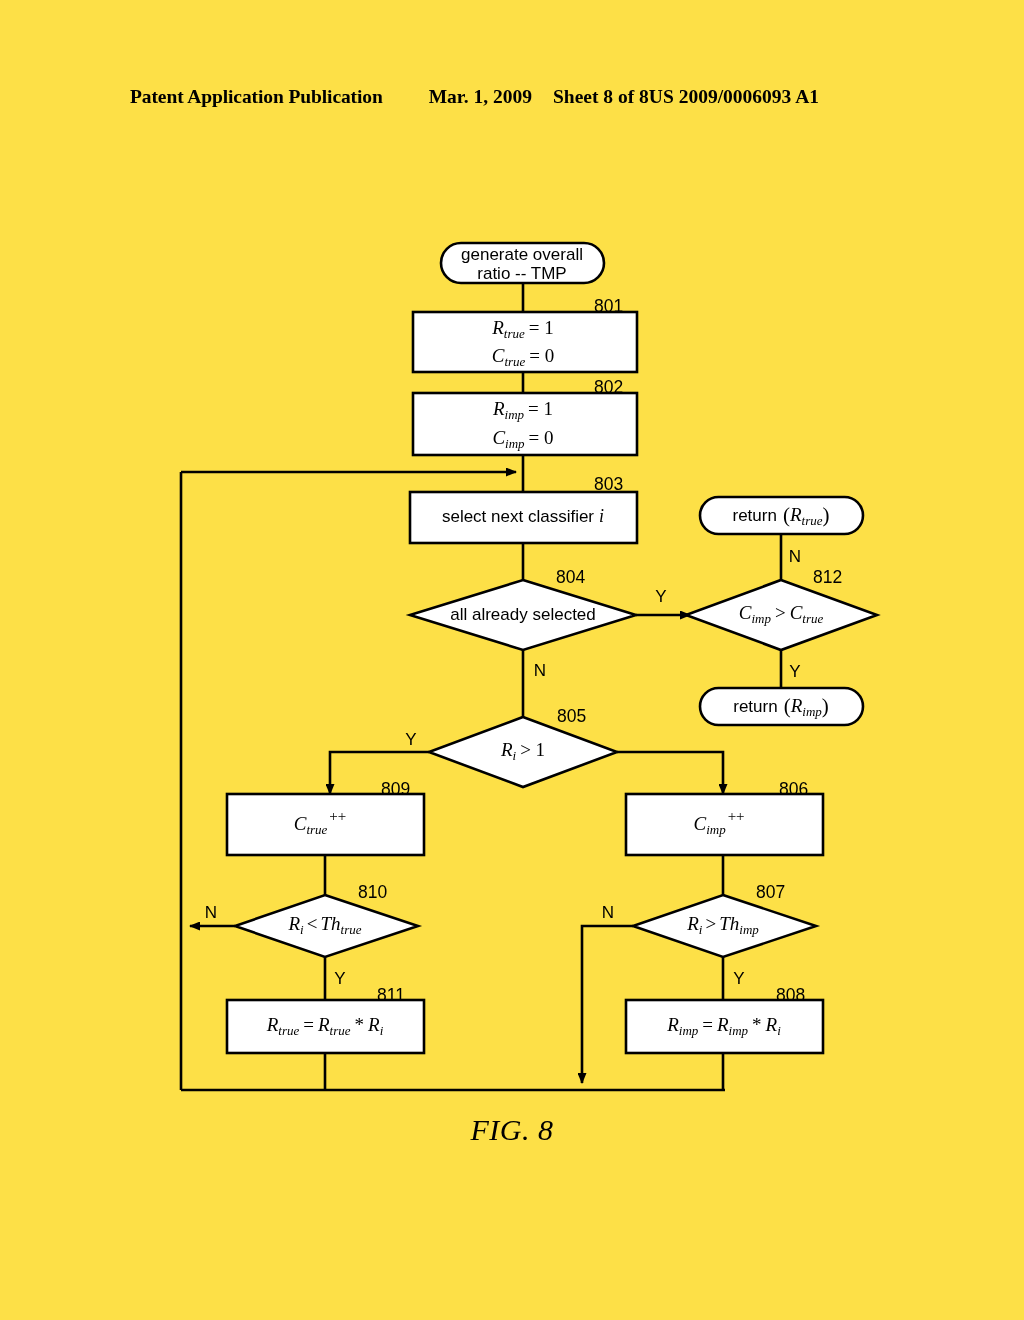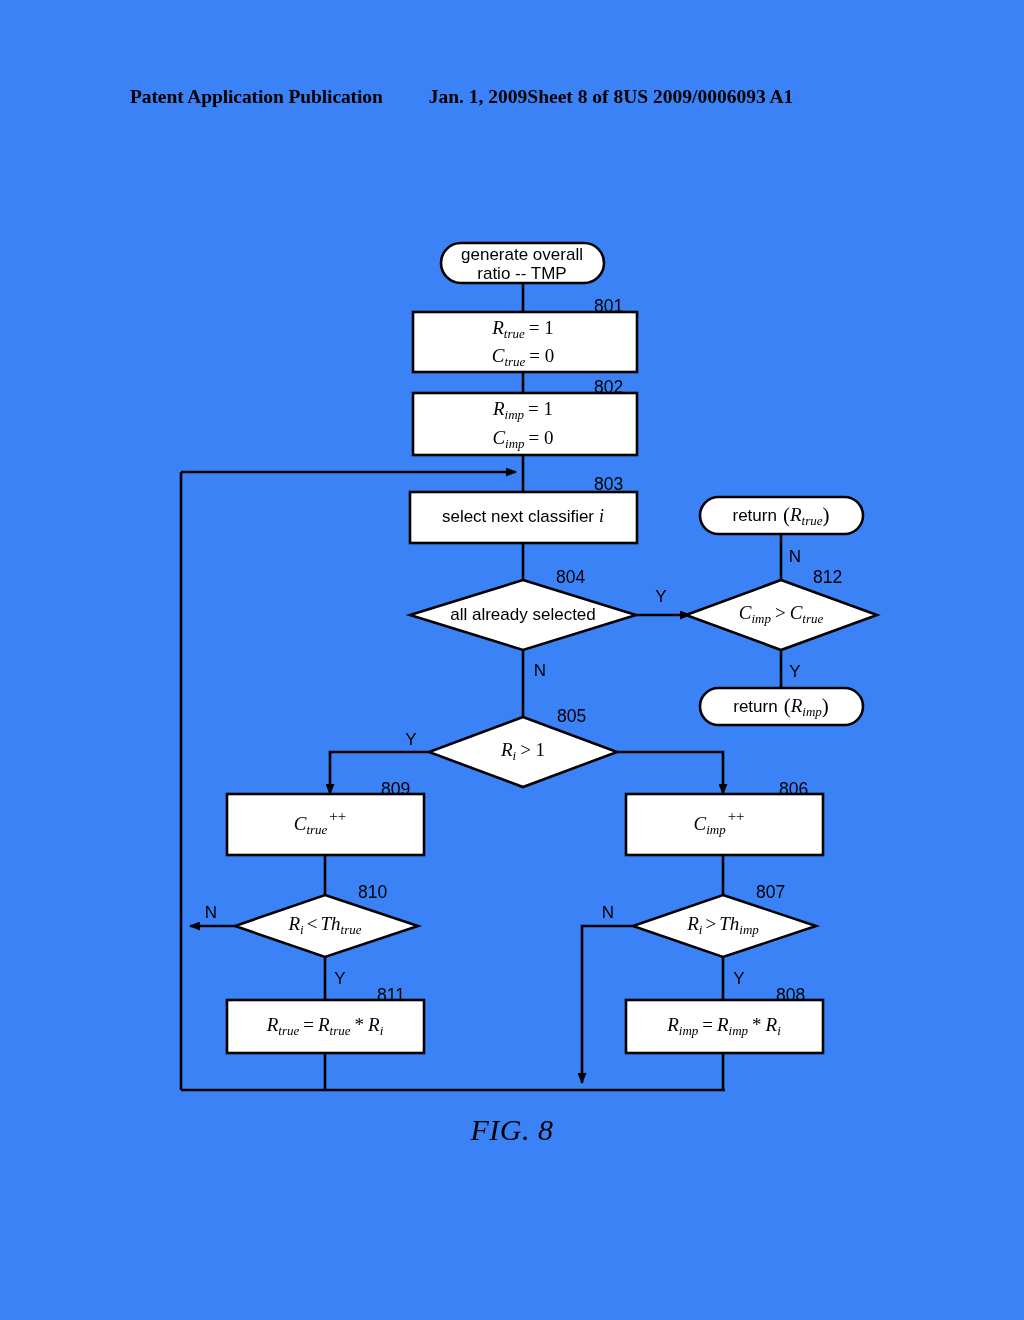--- a/index.html
+++ b/index.html
@@ -10,40 +10,40 @@
   body {
     width: 1024px;
     height: 1320px;
     position: relative;
     font-family: "Liberation Serif", serif;
     overflow: hidden;
   }
   .page {
     position: absolute;
     inset: 0;
-    background: #3b82f6;
+    background: #fde047;
   }
   
   .pat-header {
     position: absolute;
     top: 86px;
     left: 130px;
     width: 764px;
     height: 28px;
     display: flex;
     align-items: baseline;
     font-family: "Liberation Serif", serif;
     font-weight: bold;
     font-size: 19.5px;
     color: #000;
     white-space: nowrap;
   }
   .pat-header .h-pub { letter-spacing: -0.1px; }
   .pat-header .h-date { margin-left: 46px; }
-  .pat-header .h-sheet { }
+  .pat-header .h-sheet { margin-left: 21px; }
   .pat-header .h-num { }
 
   
   .fig-caption {
     position: absolute;
     top: 1113px;
     left: 0;
     width: 1024px;
     text-align: center;
     font-family: "Liberation Serif", serif;
@@ -107,21 +107,21 @@
     dominant-baseline: middle;
   }
 </style>
 </head>
 <body>
 
 <div class="page">
 
   <div class="pat-header">
     <span class="h-pub">Patent Application Publication</span>
-    <span class="h-date">Jan. 1, 2009</span>
+    <span class="h-date">Mar. 1, 2009</span>
     <span class="h-sheet">Sheet 8 of 8</span>
     <span class="h-num">US 2009/0006093 A1</span>
   </div>
 
   <svg id="flow" viewBox="0 0 1024 1320">
     <defs>
       <marker id="arrow" markerWidth="11" markerHeight="9" refX="10" refY="4.5" orient="auto" markerUnits="userSpaceOnUse">
         <path d="M0,0 L11,4.5 L0,9 z" fill="#000"></path>
       </marker>
     </defs>

